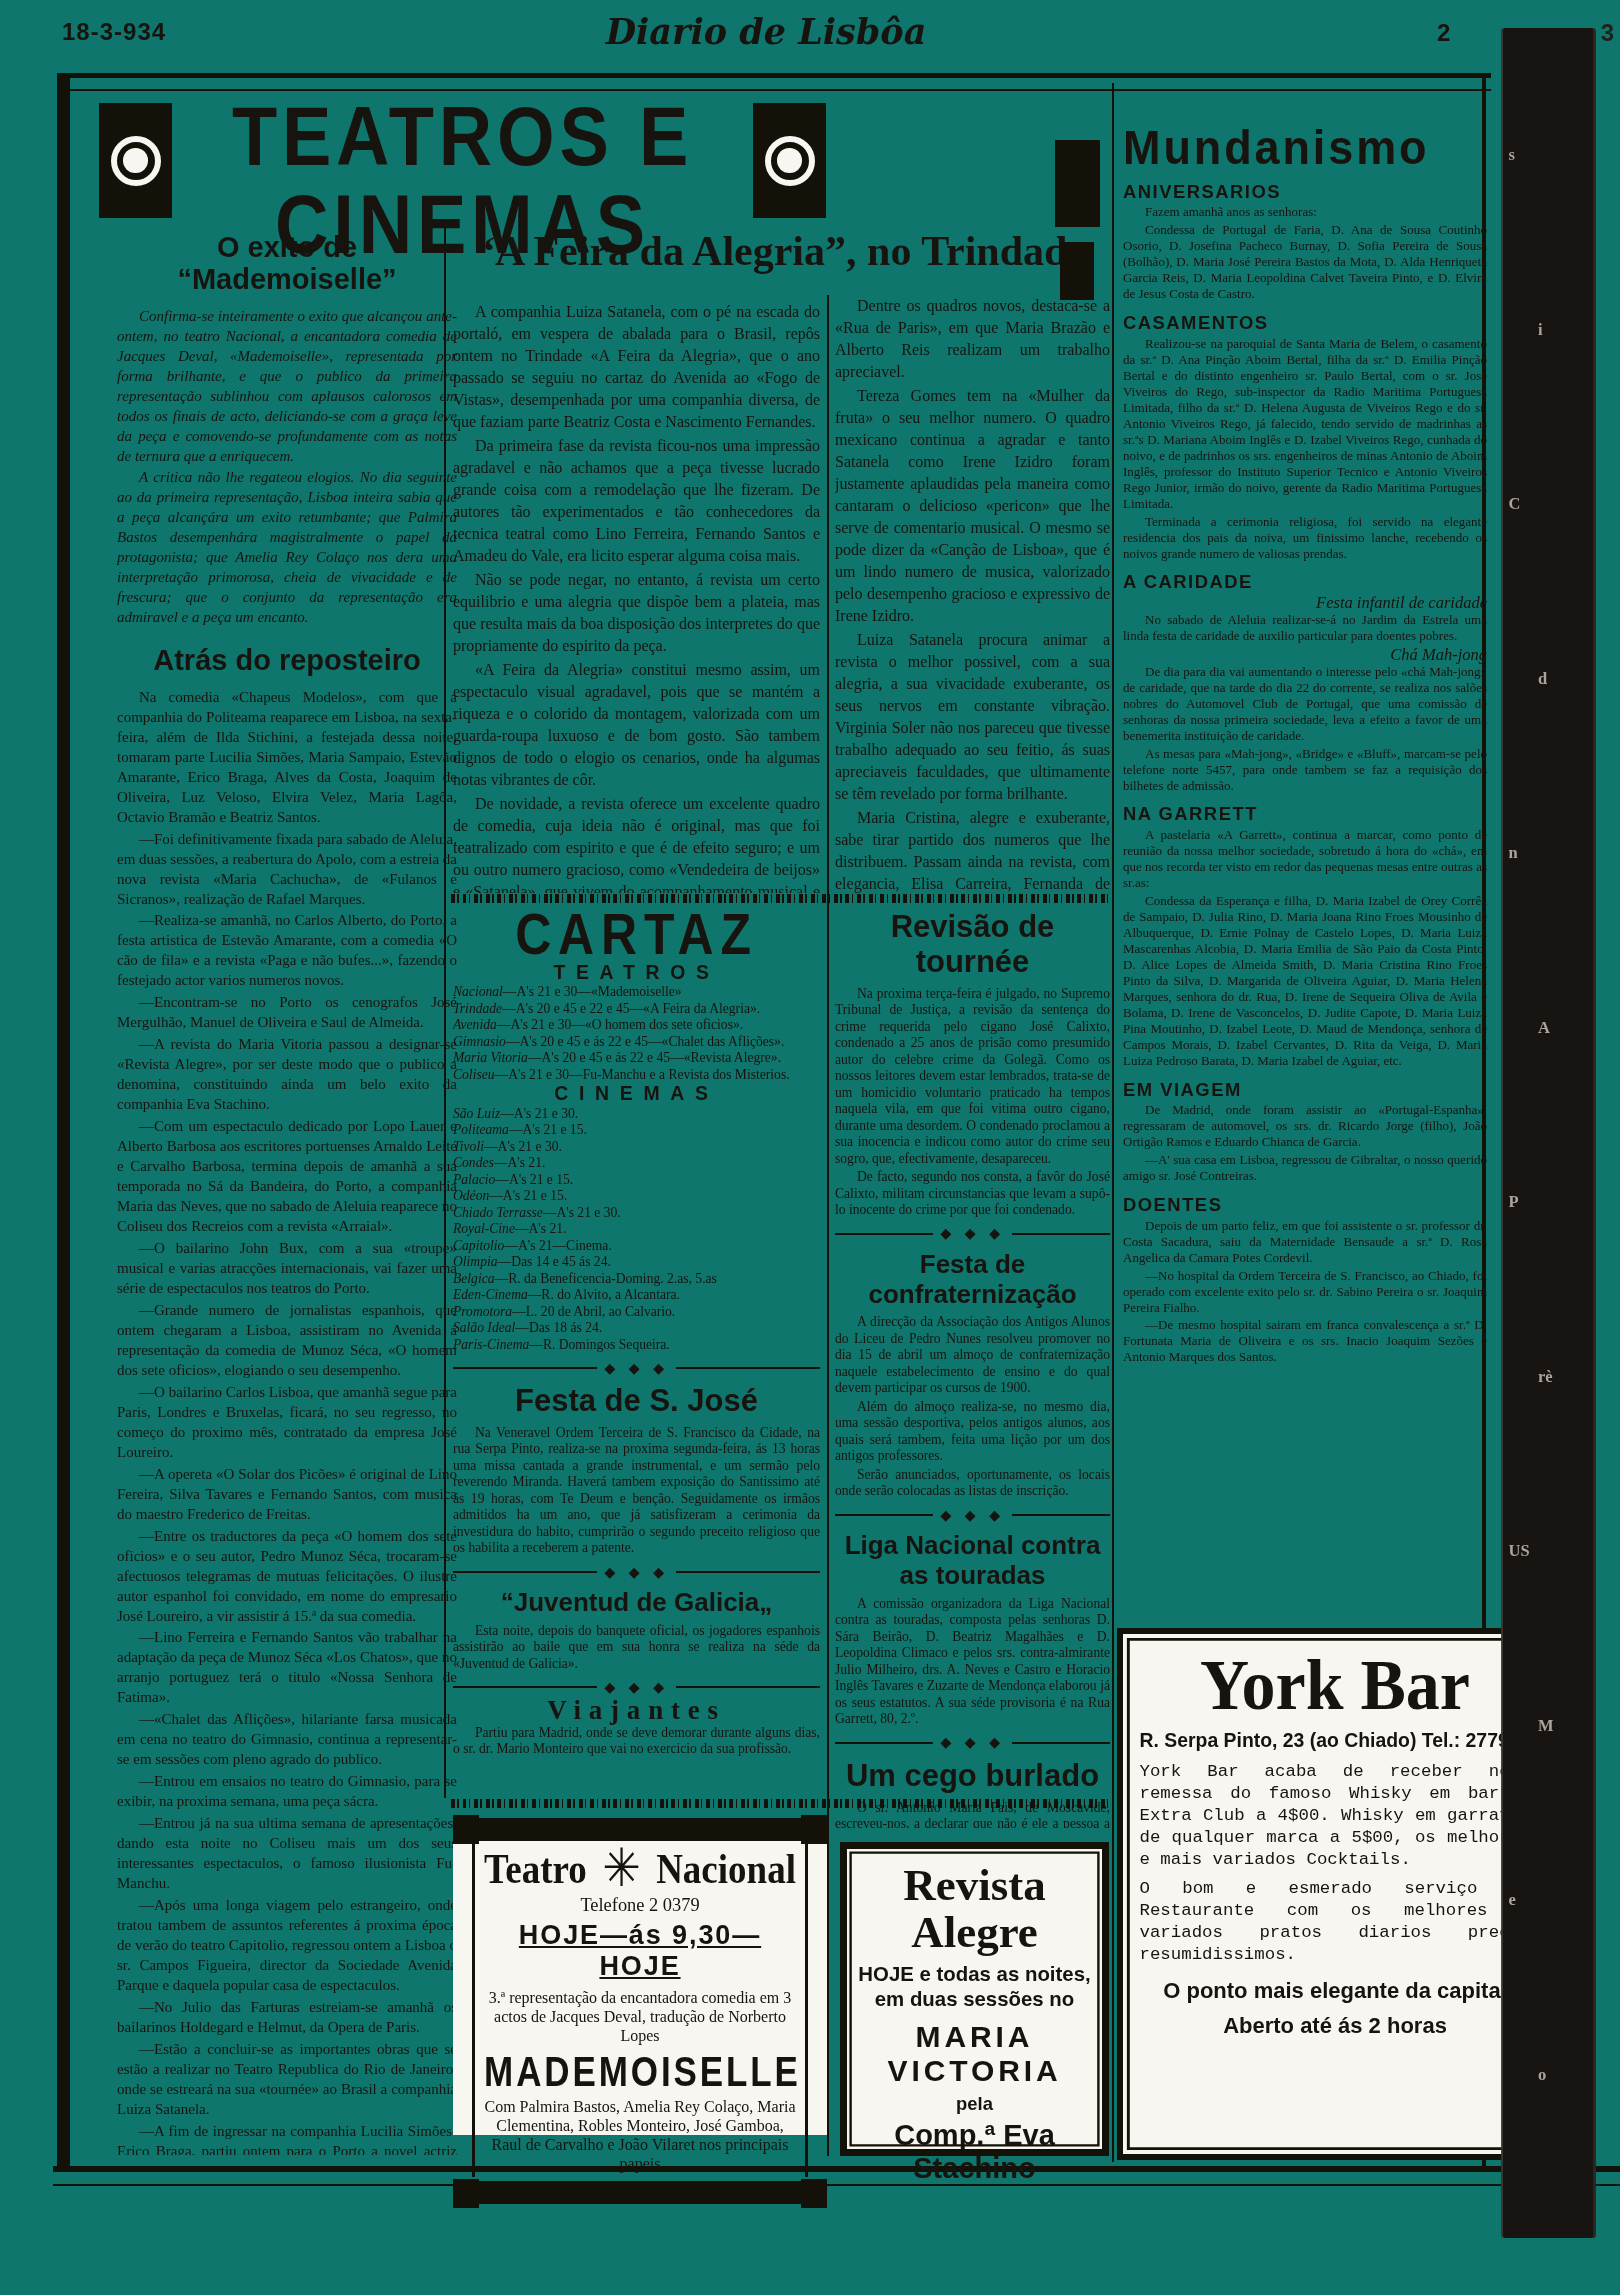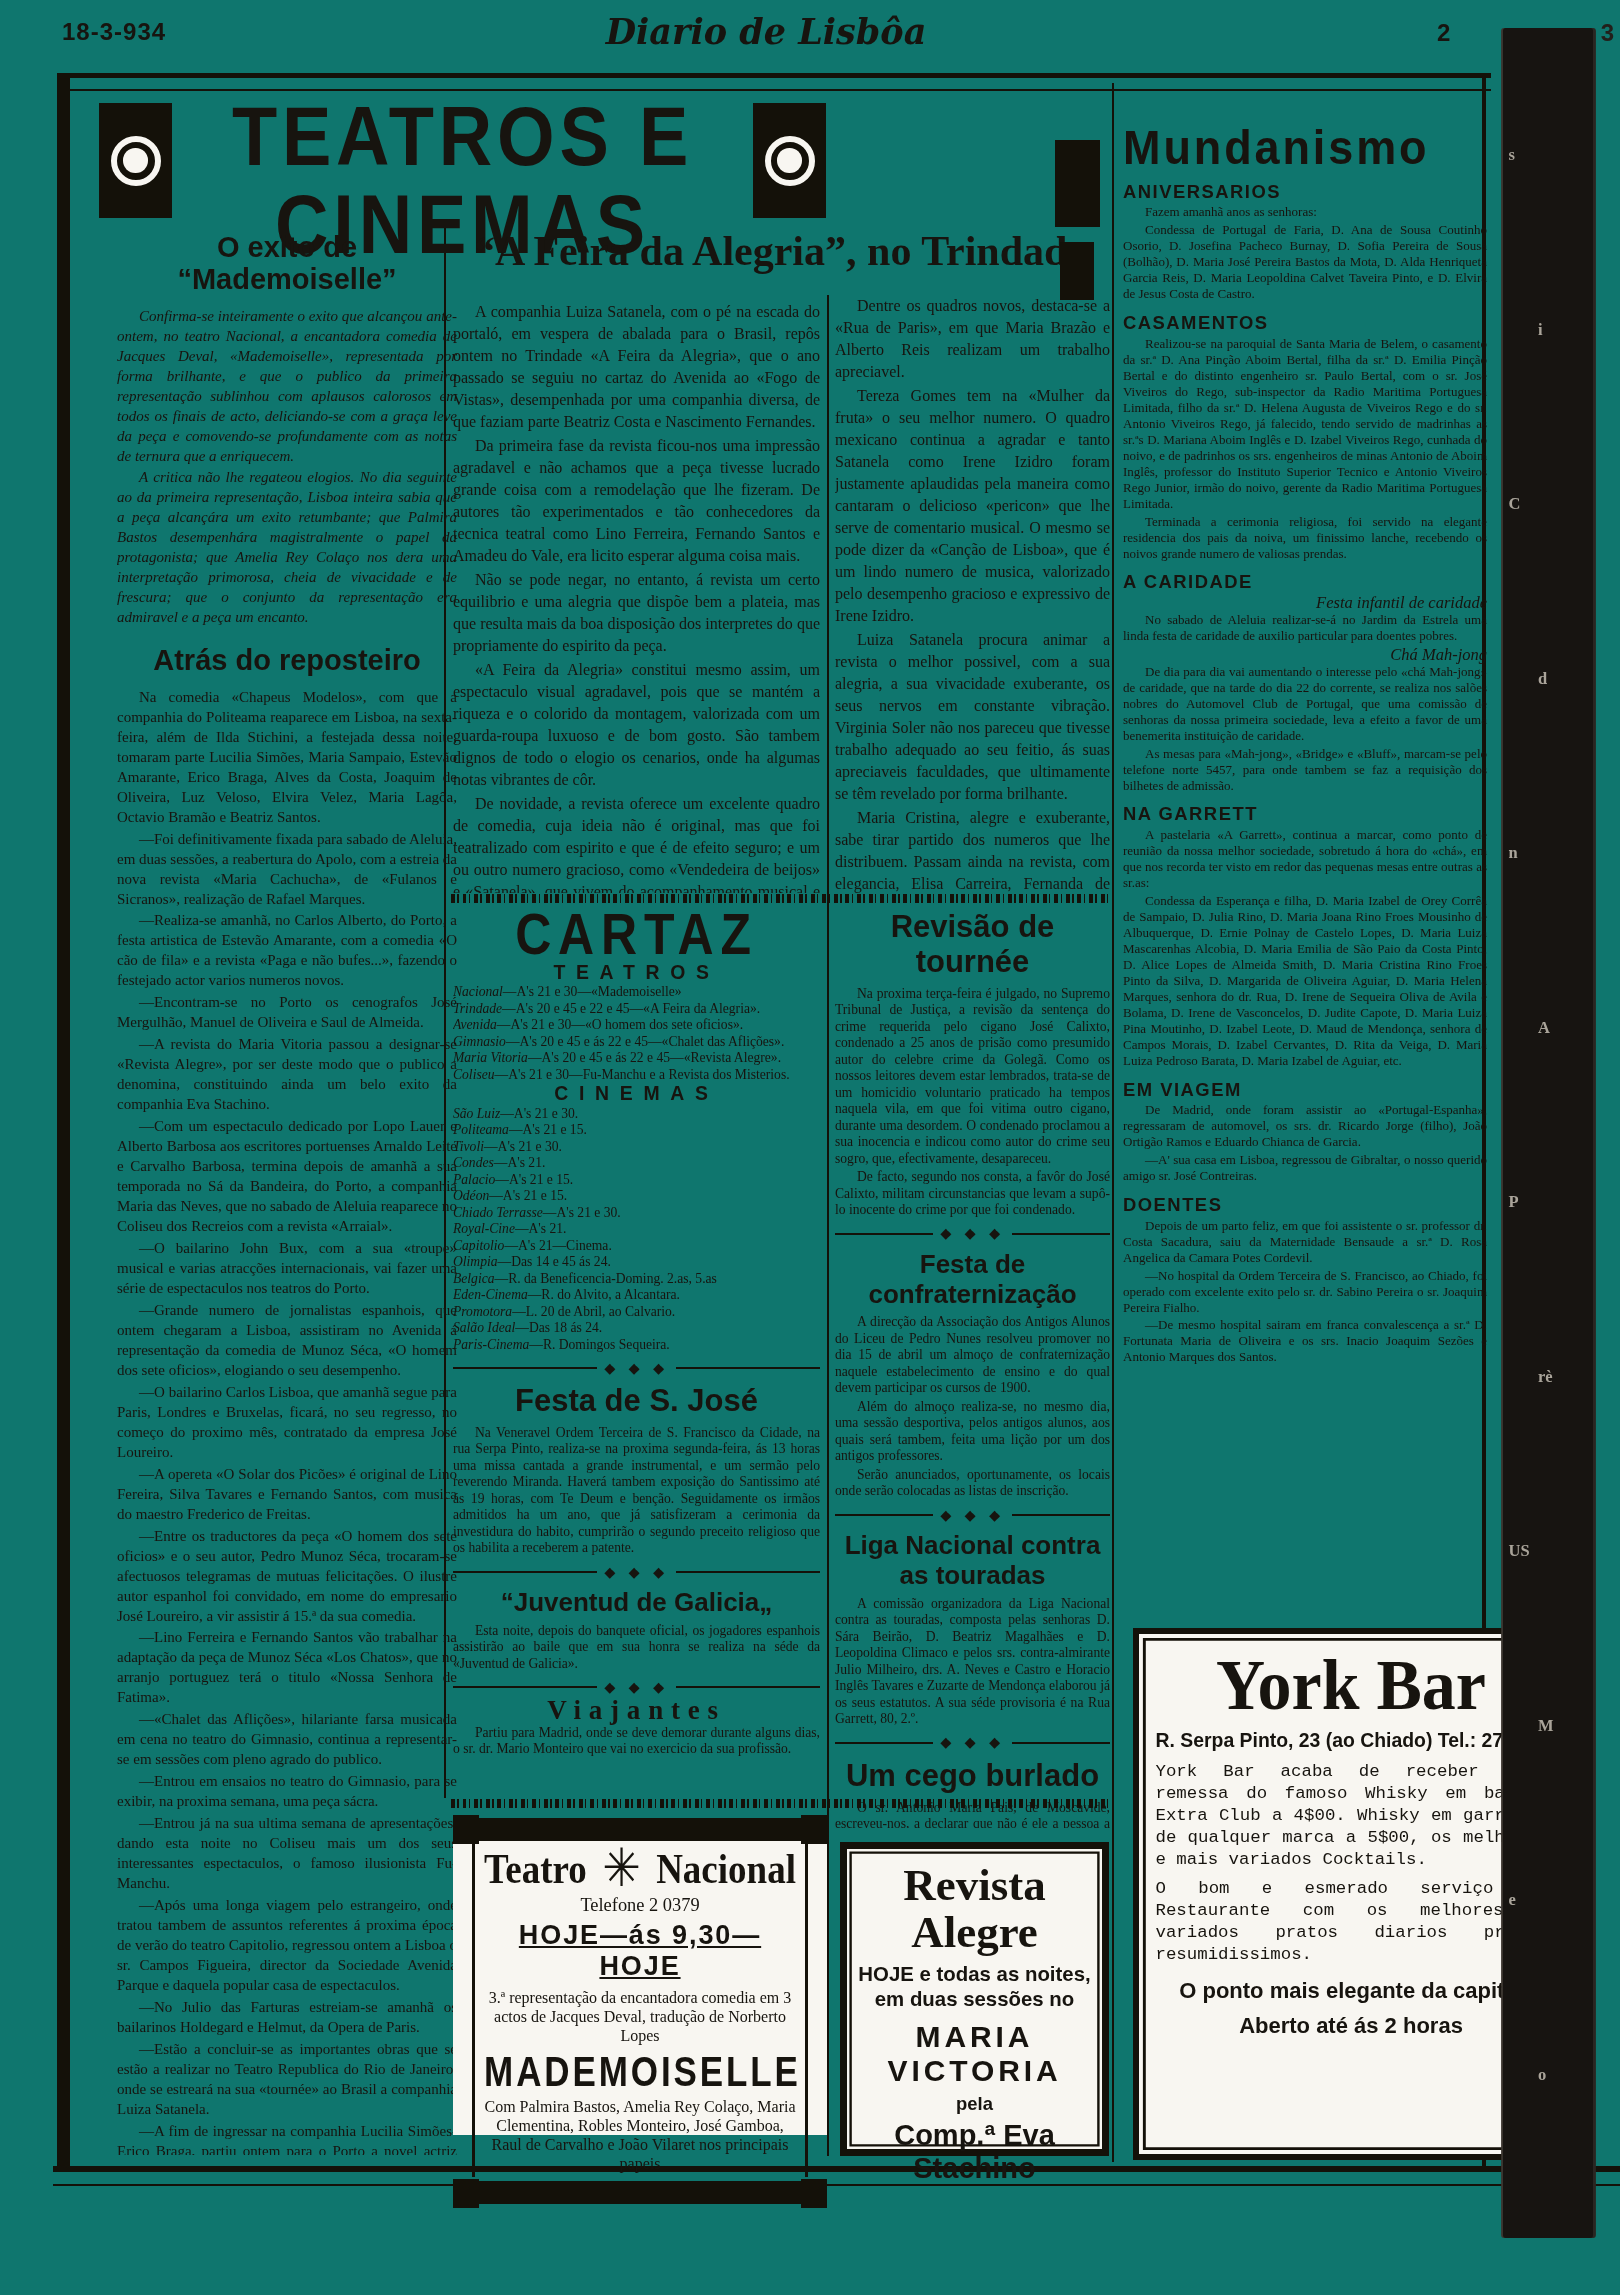--- a/index.html
+++ b/index.html
@@ -92,21 +92,21 @@
   #ad-ra{left:840px;top:1842px;width:269px;height:314px;border:7.8px solid #141109;
       box-shadow:inset 0 0 0 2.4px #f8f6f1, inset 0 0 0 4.8px #141109;padding:12.6px 9.7px;
       box-sizing:border-box;text-align:center;}
   .ra-title{font-family:"Liberation Serif",serif;font-weight:bold;font-size:45px;line-height:47px;}
   .ra-l{font-family:"Liberation Sans",sans-serif;font-weight:bold;font-size:20.4px;line-height:25px;margin-top:6.8px;}
   .ra-mv{font-family:"Liberation Sans",sans-serif;font-weight:bold;font-size:30px;letter-spacing:3.9px;margin-top:7.8px;}
   .ra-pela{font-family:"Liberation Sans",sans-serif;font-weight:bold;font-size:18.4px;margin-top:4.8px;}
   .ra-co{font-family:"Liberation Sans",sans-serif;font-weight:bold;font-size:29px;margin-top:3.9px;}
   #ad-york{left:1117px;top:1628px;width:436px;height:532px;border:6.3px solid #141109;
       box-shadow:inset 0 0 0 3.9px #f8f6f1, inset 0 0 0 6.8px #141109;
-      padding:14.5px 16.5px;box-sizing:border-box;margin-left:16px;}
+      padding:14.5px 16.5px;box-sizing:border-box;}
   .yb-title{font-family:"Liberation Serif",serif;font-weight:bold;font-size:68px;line-height:73px;
       text-align:center;transform:scaleY(1.05);}
   .yb-addr{font-family:"Liberation Sans",sans-serif;font-weight:bold;font-size:19.4px;margin:7.8px 0 8.7px;text-align:left;}
   .yb-body{font-size:17.4px;line-height:22px;text-align:justify;font-family:Liberation Mono, monospace;}
   .yb-big{font-family:"Liberation Sans",sans-serif;font-weight:bold;font-size:22px;line-height:26px;
       text-align:center;margin-top:12.6px;}
   
   #edge{position:absolute;right:0;top:0;width:127px;height:2295px;}
   #edge .torn{position:absolute;left:8.7px;top:28px;width:90px;height:2210px;background:#171411;
       border-radius:2.9px;box-shadow:2.9px 0 0 #2a2622, -1.9px 0 0 #3a352f;}

